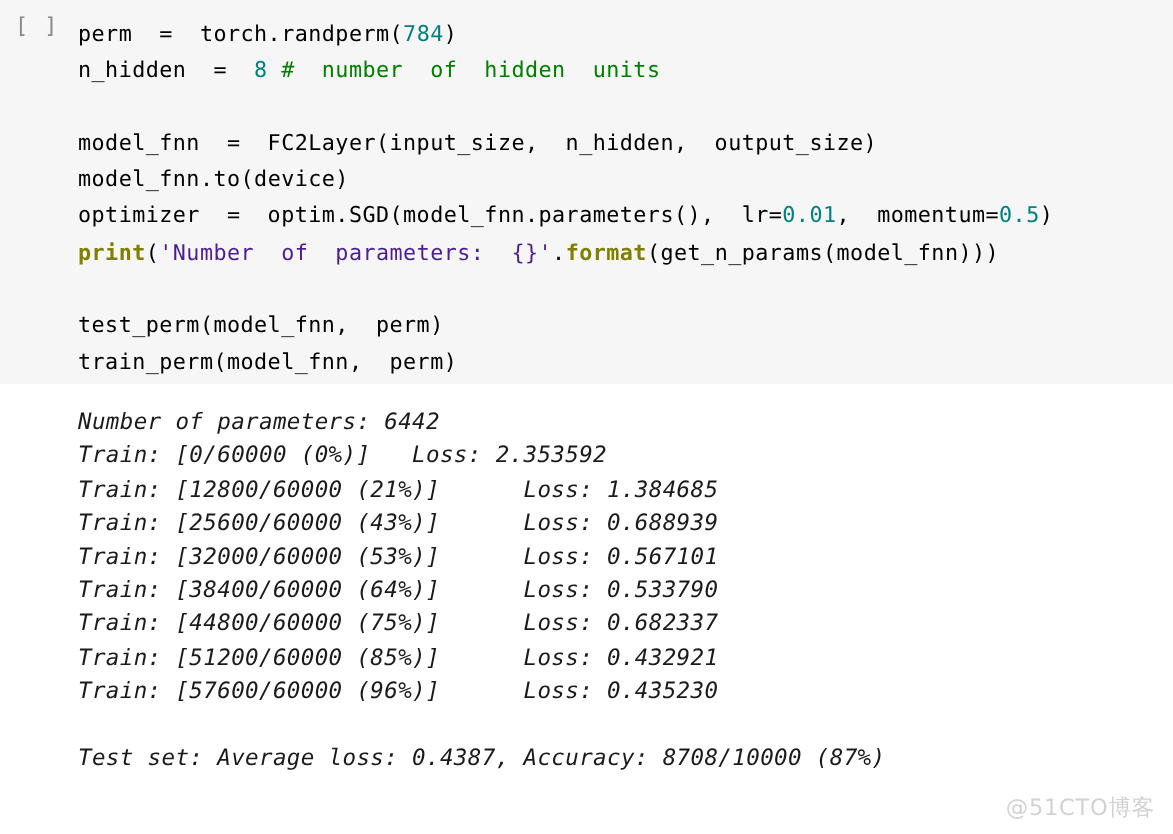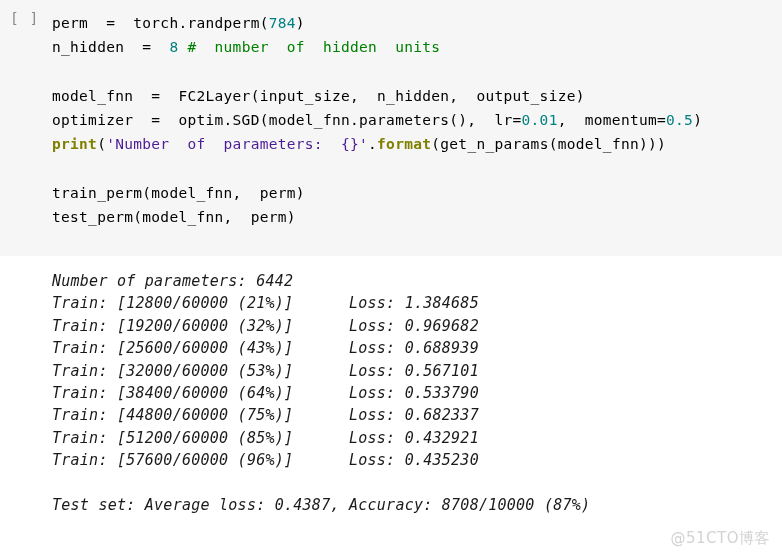--- a/index.html
+++ b/index.html
@@ -90,33 +90,34 @@
 </head>
 <body>
 
 <div class="cell">
   <div class="cell-prompt">[ ]</div>
   <div class="code-area">
       <div class="code-line"><span class="tok-plain">perm  =  torch.</span><span class="tok-plain">randperm</span><span class="tok-plain">(</span><span class="tok-num">784</span><span class="tok-plain">)</span></div>
       <div class="code-line"><span class="tok-plain">n_hidden  =  </span><span class="tok-num">8</span><span class="tok-plain"> </span><span class="tok-com">#  number  of  hidden  units</span></div>
       <div class="code-line blank"><span class="tok-plain"></span></div>
       <div class="code-line"><span class="tok-plain">model_fnn  =  FC2Layer(input_size,  n_hidden,  output_size)</span></div>
+      <div class="code-line"><span class="tok-plain">model_fnn.</span><span class="tok-plain">to(device)</span></div>
       <div class="code-line"><span class="tok-plain">optimizer  =  optim.SGD(model_fnn.parameters(),  lr=</span><span class="tok-num">0.01</span><span class="tok-plain">,  momentum=</span><span class="tok-num">0.5</span><span class="tok-plain">)</span></div>
       <div class="code-line"><span class="tok-fn">print</span><span class="tok-plain">(</span><span class="tok-str">'Number  of  parameters:  {}'</span><span class="tok-plain">.</span><span class="tok-fn">format</span><span class="tok-plain">(get_n_params(model_fnn)))</span></div>
       <div class="code-line blank"><span class="tok-plain"></span></div>
+      <div class="code-line"><span class="tok-plain">test_perm(model_fnn,  perm)</span></div>
       <div class="code-line"><span class="tok-plain">train_perm(model_fnn,  perm)</span></div>
-      <div class="code-line"><span class="tok-plain">test_perm(model_fnn,  perm)</span></div>
     </div>
 </div>
 
 <div class="output">
   <div class="out-area">
       <div class="out-line">Number of parameters: 6442</div>
+      <div class="out-line">Train: [0/60000 (0%)]   Loss: 2.353592</div>
       <div class="out-line">Train: [12800/60000 (21%)]      Loss: 1.384685</div>
-      <div class="out-line">Train: [19200/60000 (32%)]      Loss: 0.969682</div>
       <div class="out-line">Train: [25600/60000 (43%)]      Loss: 0.688939</div>
       <div class="out-line">Train: [32000/60000 (53%)]      Loss: 0.567101</div>
       <div class="out-line">Train: [38400/60000 (64%)]      Loss: 0.533790</div>
       <div class="out-line">Train: [44800/60000 (75%)]      Loss: 0.682337</div>
       <div class="out-line">Train: [51200/60000 (85%)]      Loss: 0.432921</div>
       <div class="out-line">Train: [57600/60000 (96%)]      Loss: 0.435230</div>
       <div class="out-line blank"></div>
       <div class="out-line">Test set: Average loss: 0.4387, Accuracy: 8708/10000 (87%)</div>
     </div>
 </div>

